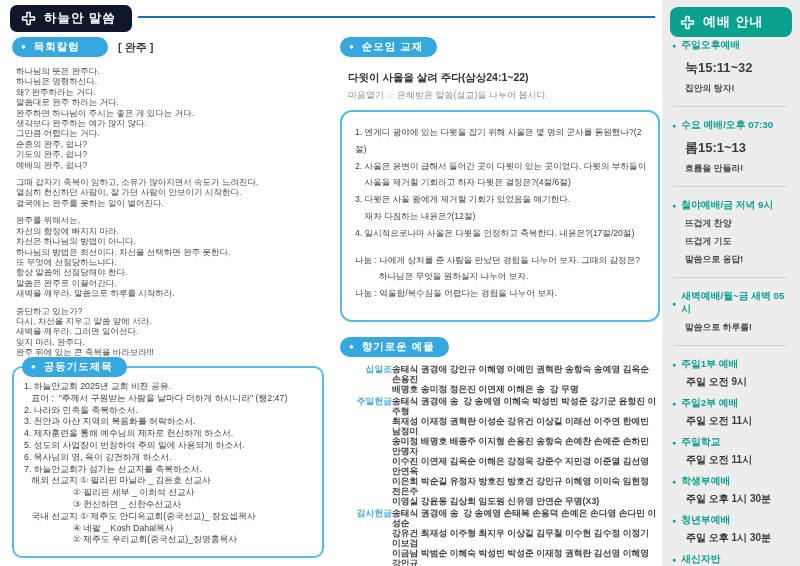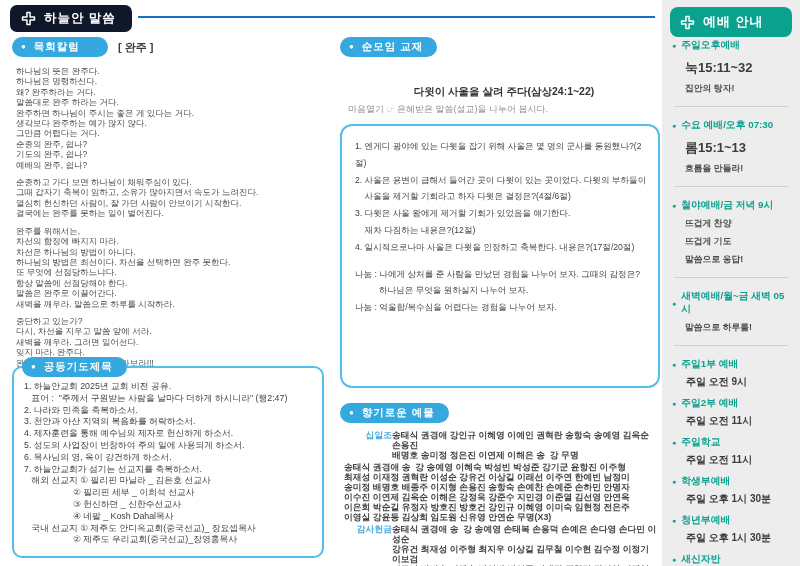--- a/index.html
+++ b/index.html
@@ -28,23 +28,23 @@
   .poem-line { font-size:8.5px; line-height:10.4px; color:#4b4b4b; white-space:pre-wrap; }
   .poem-line:empty { height:7px; }
 
   .prayer-box { position:absolute; left:12px; top:366px; width:312px; height:192px;
     border:2px solid #54bde9; border-radius:10px; background:#fff; padding:13px 8px 6px 10px; }
   .prayer-box .box-badge { position:absolute; left:8px; top:-11px; }
   .prayer-line { font-size:8.8px; line-height:11.8px; color:#3f3f3f; white-space:pre-wrap; }
 
   
   .col-mid { position:absolute; left:340px; top:37px; width:320px; }
-  .study-title { margin-top:28px; padding-left:8px; font-size:10.5px; font-weight:bold; color:#333;text-align:center; }
+  .study-title { margin-top:14px; padding-left:8px; font-size:10.5px; font-weight:bold; color:#333; }
   .study-sub { margin-top:4px; padding-left:8px; font-size:9px; color:#8f8f8f; }
-  .study-box { margin-top:8px; border:2px solid #54bde9; border-radius:12px; height:264px;
+  .study-box { margin-top:8px; border:2px solid #54bde9; border-radius:12px; height:212px;
     padding:12px 10px 12px 13px; overflow:hidden; }
   .study-line { font-size:8.6px; line-height:16.8px; color:#3f3f3f; white-space:pre-wrap; }
   .study-line:empty { height:10px; }
   .offerings-head { margin-top:15px; }
   .offer-list { margin-top:7px; padding-left:4px; }
   .offer-item { display:flex; margin-bottom:2px; }
   .offer-label { width:48px; flex:0 0 48px; font-size:8.8px; font-weight:bold; color:#3fa9e0; line-height:10px;text-align:right; }
   .offer-text { font-size:8.8px; line-height:10px; color:#3f3f3f; white-space:pre-wrap; font-weight:bold; }
 
   
@@ -102,21 +102,20 @@
         <div class="poem-line">그만큼 어렵다는 거다.</div>
 
         <div class="poem-line">순종의 완주, 쉽나?</div>
 
         <div class="poem-line">기도의 완주, 쉽나?</div>
 
         <div class="poem-line">예배의 완주, 쉽나?</div>
 
         <div class="poem-line"></div>
 
-        <div class="poem-line">순종하고 가다 보면 하나님이 채워주심이 있다.</div>
 
         <div class="poem-line">그때 갑자기 축복이 임하고, 소유가 많아지면서 속도가 느려진다.</div>
 
         <div class="poem-line">열심히 헌신하던 사람이, 잘 가던 사람이 안보이기 시작한다.</div>
 
         <div class="poem-line">결국에는 완주를 못하는 일이 벌어진다.</div>
 
         <div class="poem-line"></div>
 
         <div class="poem-line">완주를 위해서는,</div>
@@ -171,23 +170,23 @@
         <div class="prayer-line">6. 목사님의 영, 육이 강건하게 하소서.</div>
 
         <div class="prayer-line">7. 하늘안교회가 섬기는 선교지를 축복하소서.</div>
 
         <div class="prayer-line">   해외 선교지 ① 필리핀 마닐라 _ 김은호 선교사</div>
 
         <div class="prayer-line">                    ② 필리핀 세부 _ 이희석 선교사</div>
 
         <div class="prayer-line">                    ③ 헌신하던 _ 신한수선교사</div>
 
+        <div class="prayer-line">   국내 선교지 ① 제주도 안디옥교회(중국선교)_ 장요셉목사</div>
+
         <div class="prayer-line">                    ④ 네팔 _ Kosh Dahal목사</div>
-
-        <div class="prayer-line">   국내 선교지 ① 제주도 안디옥교회(중국선교)_ 장요셉목사</div>
 
         <div class="prayer-line">                    ② 제주도 우리교회(중국선교)_장영홍목사</div>
       </div>
   </div>
 
   <div class="col-mid">
     <div class="sec-head">
       <span class="badge-blue">
         <span class="dot">●</span>
         <span>순모임 교재</span>
@@ -227,20 +226,21 @@
     </div>
     <div class="offer-list">
 
         <div class="offer-item">
           <div class="offer-label">십일조</div>
           <div class="offer-text">송태식 권경애 강인규 이혜영 이예인 권혁란 송항숙 송예영 김옥순 손용진
 배명호 송미정 정은진 이연제 이해은 송  강 무명</div>
         </div>
 
         <div class="offer-item">
+          <div class="offer-label">주일헌금</div>
           <div class="offer-text">송태식 권경애 송  강 송예영 이혜숙 박성빈 박성준 강기군 윤항진 이주형
 최재성 이재정 권혁란 이성순 강유건 이상길 이래선 이주연 한예빈 남정미
 송미정 배명호 배종주 이지형 손용진 송항숙 손예찬 손예준 손하민 안명자
 이수진 이연제 김옥순 이해은 강정욱 강준수 지민경 이준열 김선영 안연옥
 이은희 박순길 유정자 방호진 방호건 강인규 이혜영 이미숙 임현정 전은주
 이영실 강윤동 김상희 임도원 신유영 안연순 무명(X3)</div>
         </div>
 
         <div class="offer-item">
           <div class="offer-label">감사헌금</div>

